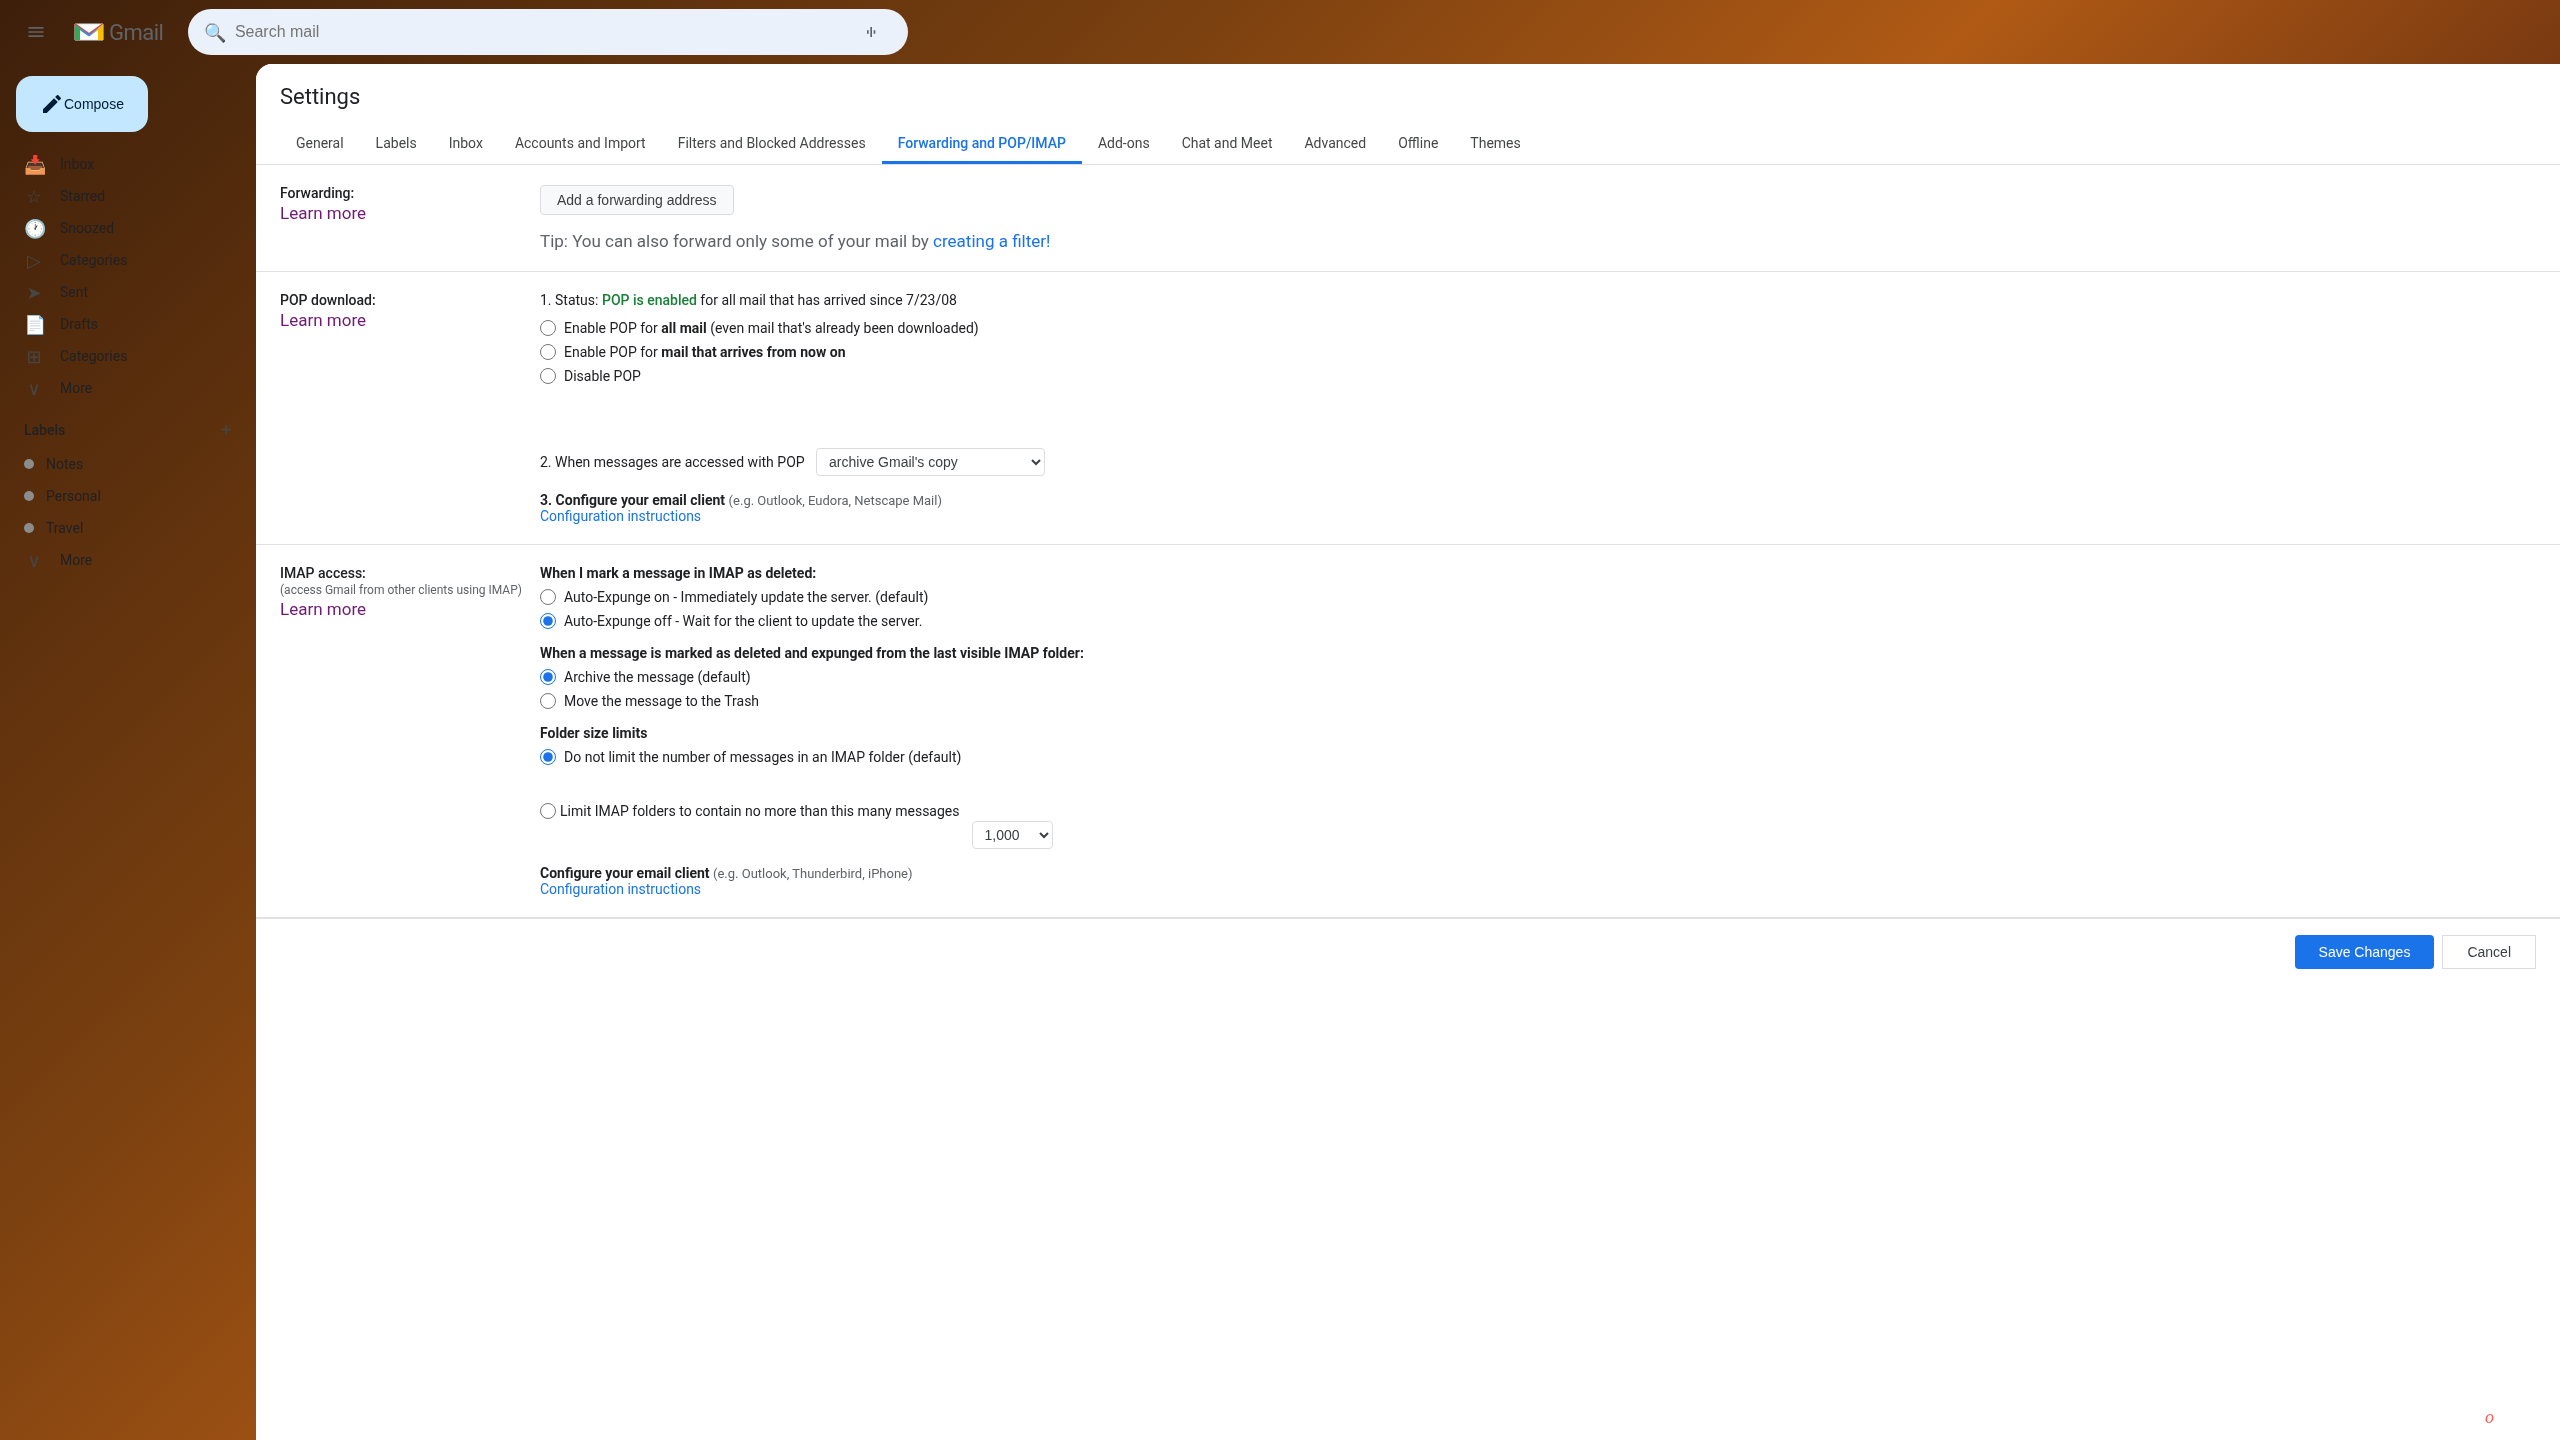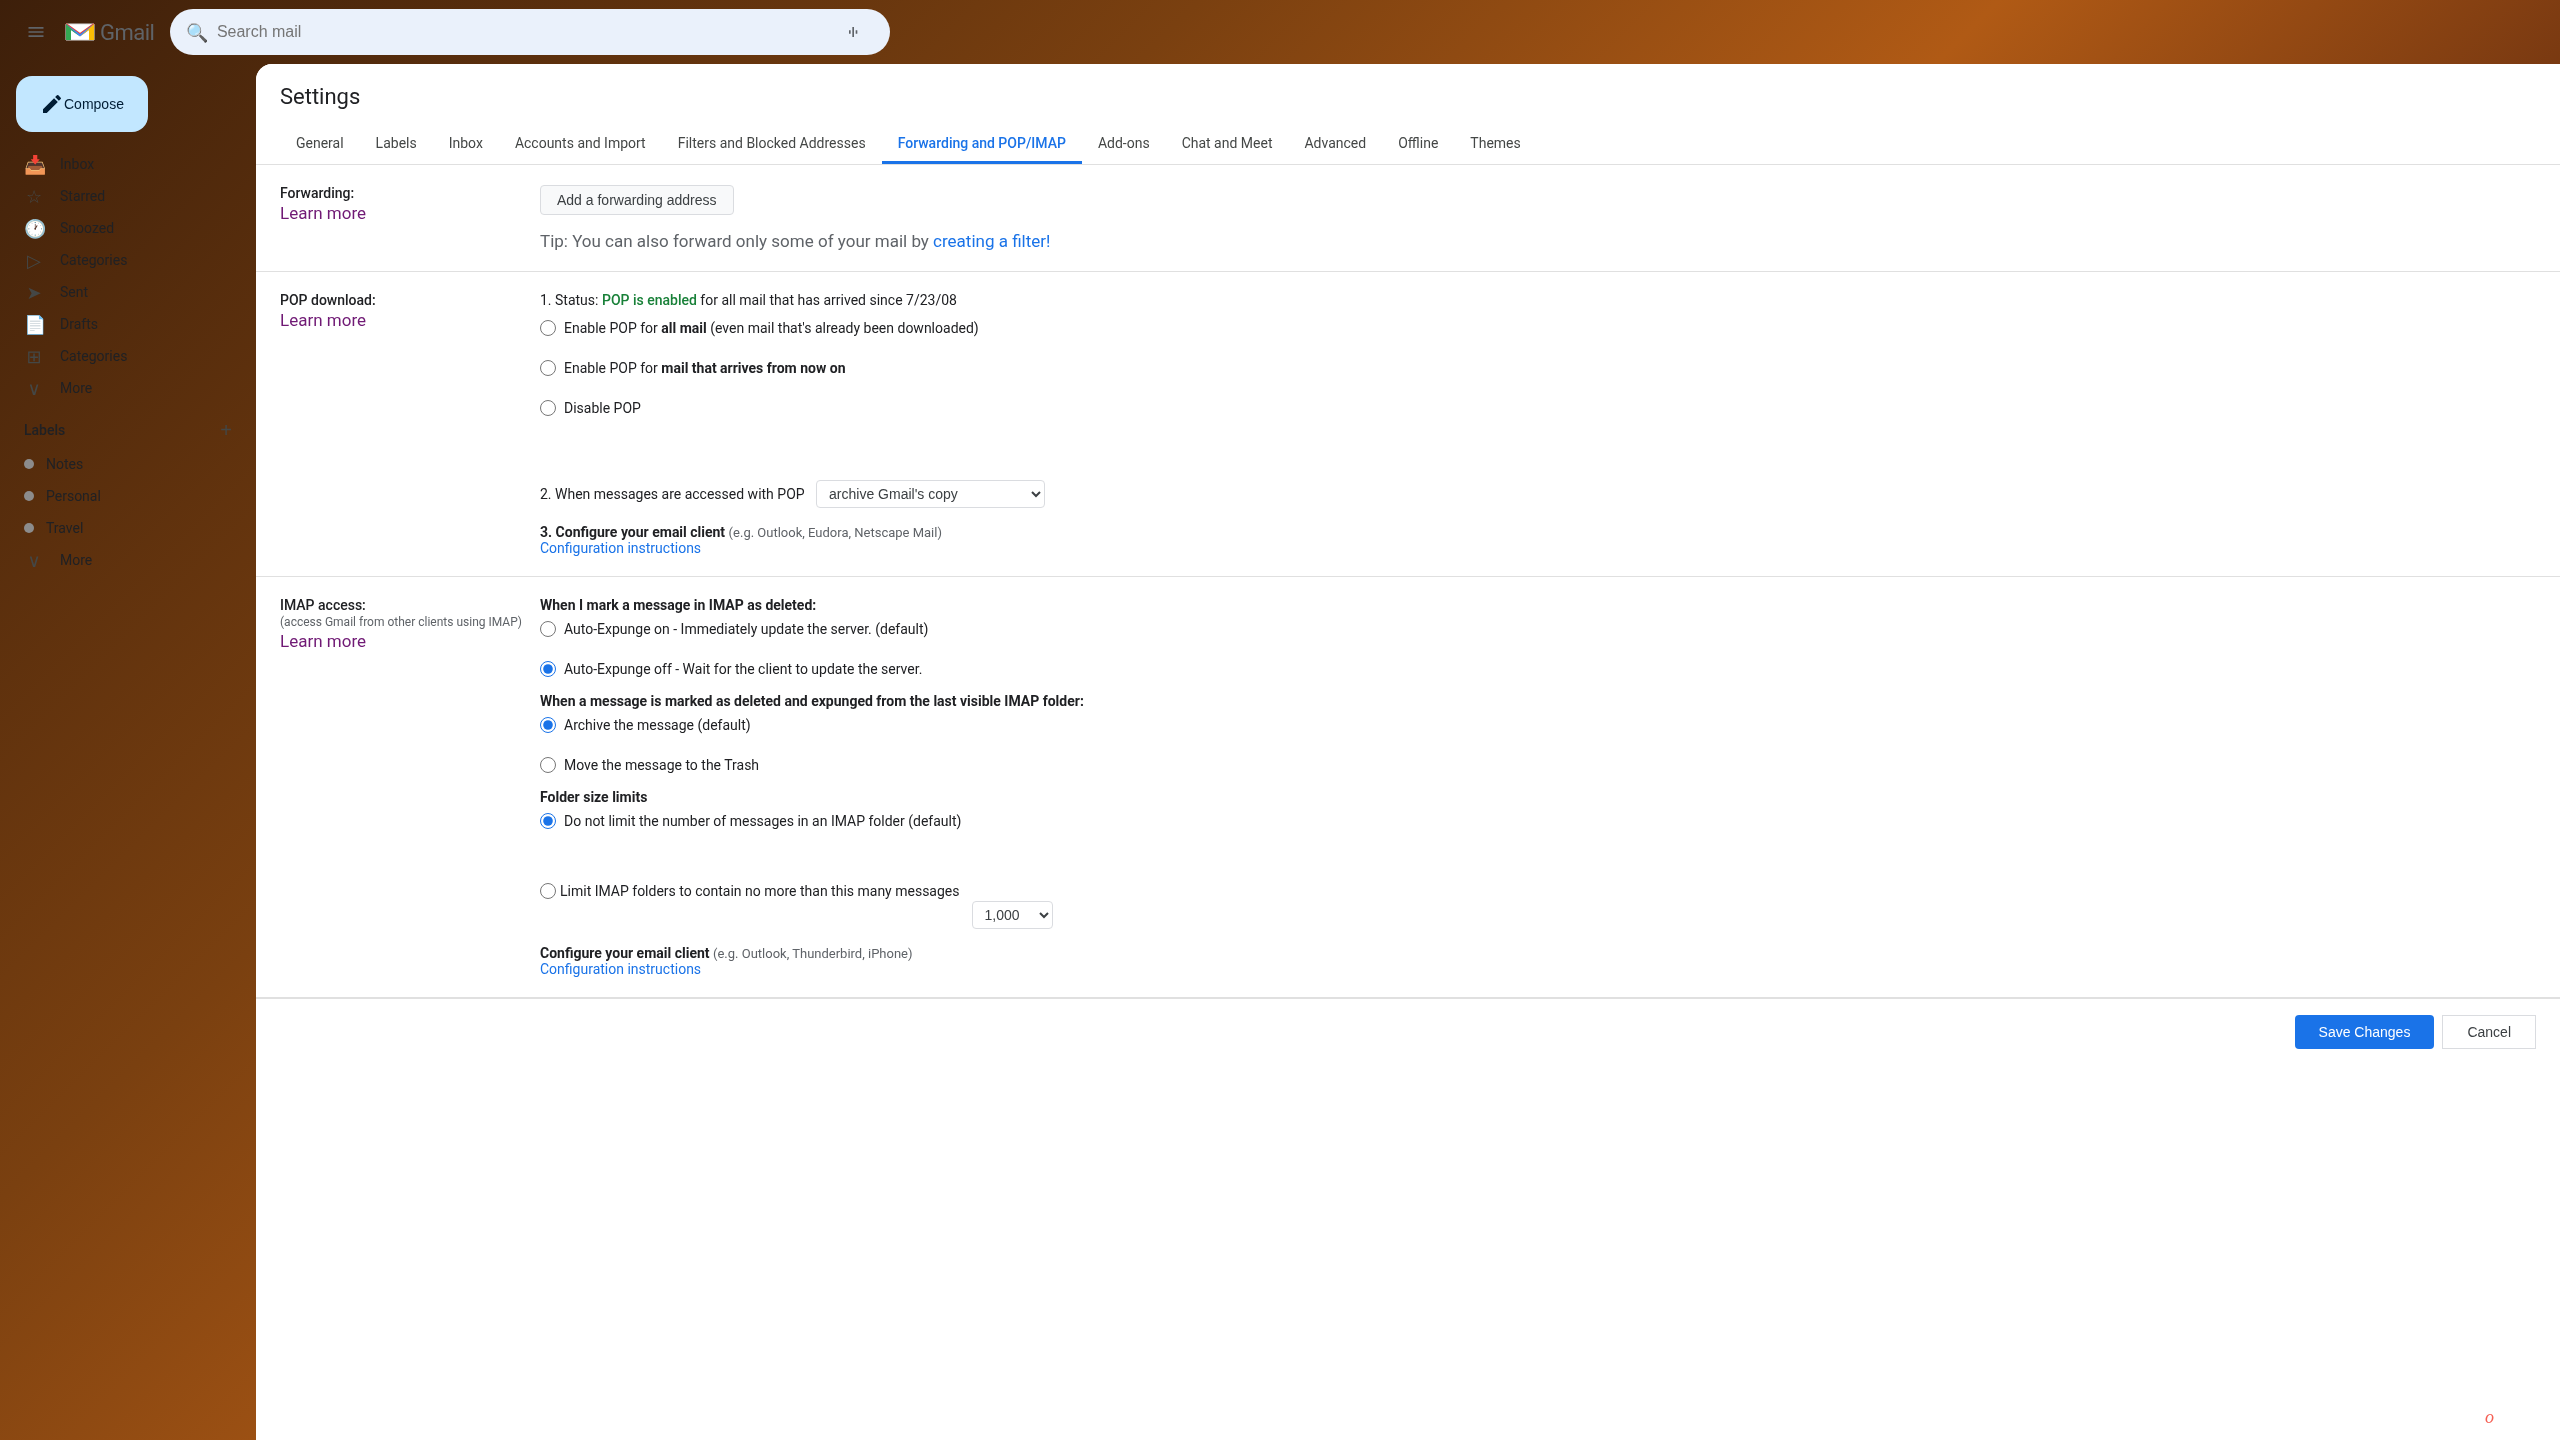--- a/index.html
+++ b/index.html
@@ -25,21 +25,21 @@
       display: flex;
       flex-direction: column;
       height: 100vh;
     }
 
     
     .top-bar {
       display: flex;
       align-items: center;
       padding: 6px 16px;
-      gap: 8px;
+      gap: 17px;
       height: 64px;
       flex-shrink: 0;
     }
 
     .menu-icon-btn {
       width: 40px;
       height: 40px;
       border-radius: 50%;
       border: none;
       background: transparent;
@@ -298,21 +298,21 @@
       font-size: 14px;
     }
     .status-enabled {
       color: #188038;
       font-weight: 500;
     }
 
     .radio-group {
       display: flex;
       flex-direction: column;
-      gap: 24px;
+      gap: 8px;
       margin-bottom: 16px;
     }
     .radio-item {
       display: flex;
       align-items: center;
       gap: 8px;
       font-size: 14px;
       cursor: pointer;
     }
     .radio-item input[type="radio"] {

